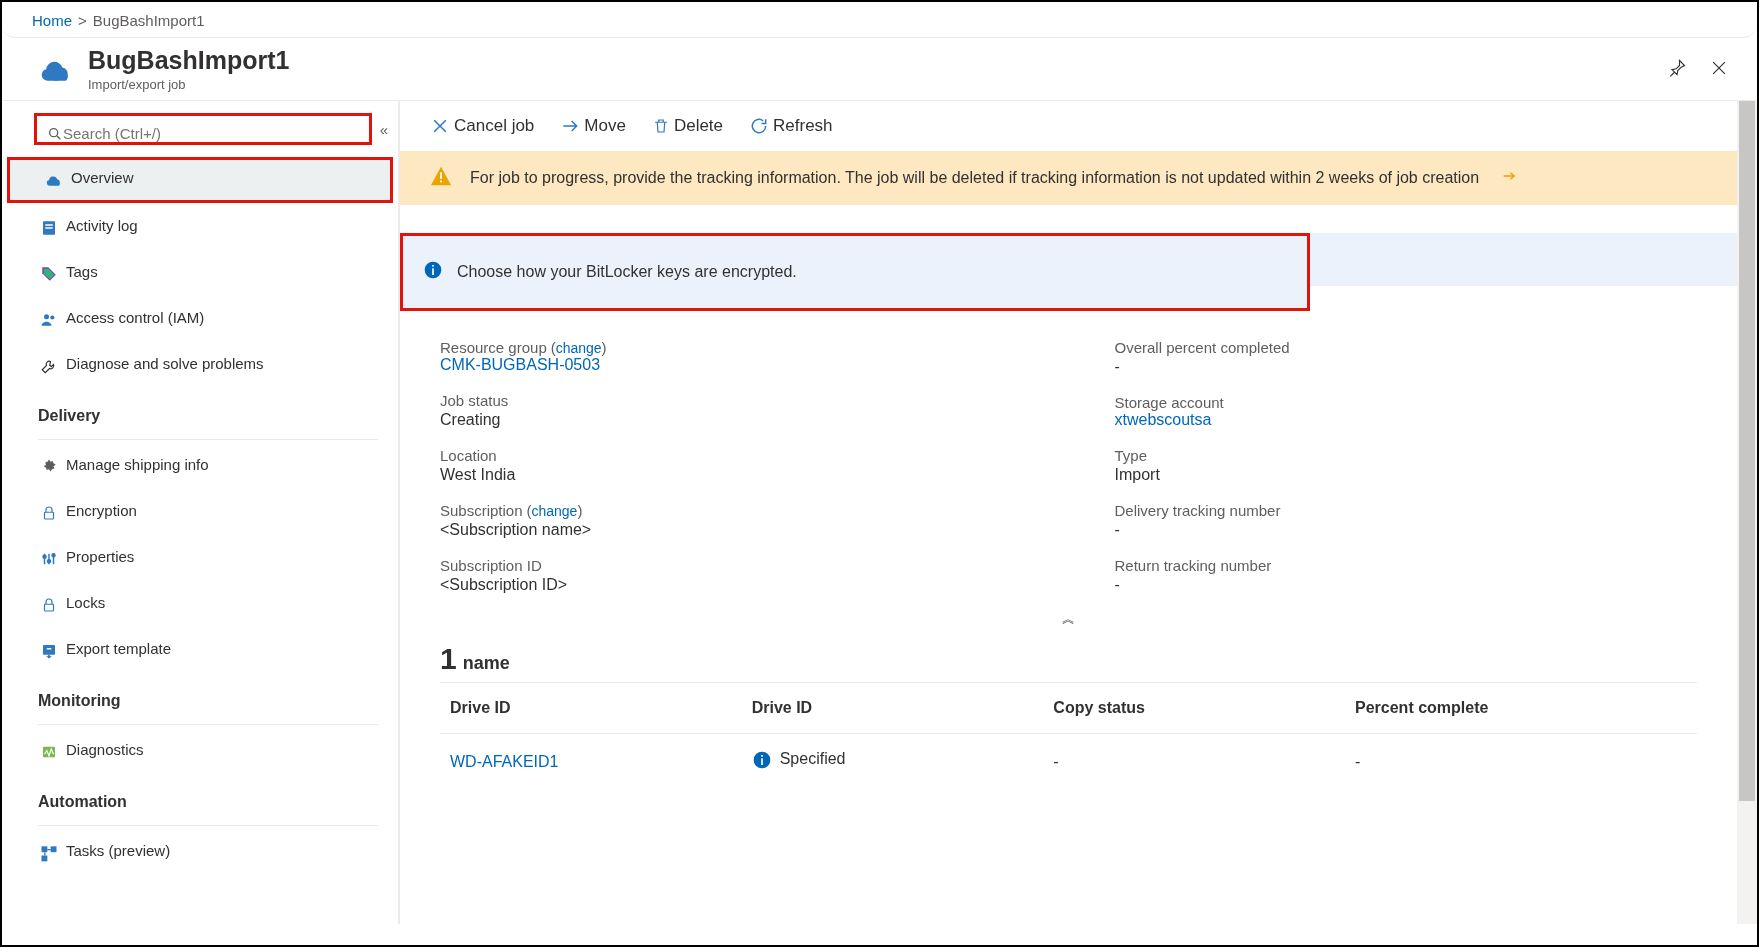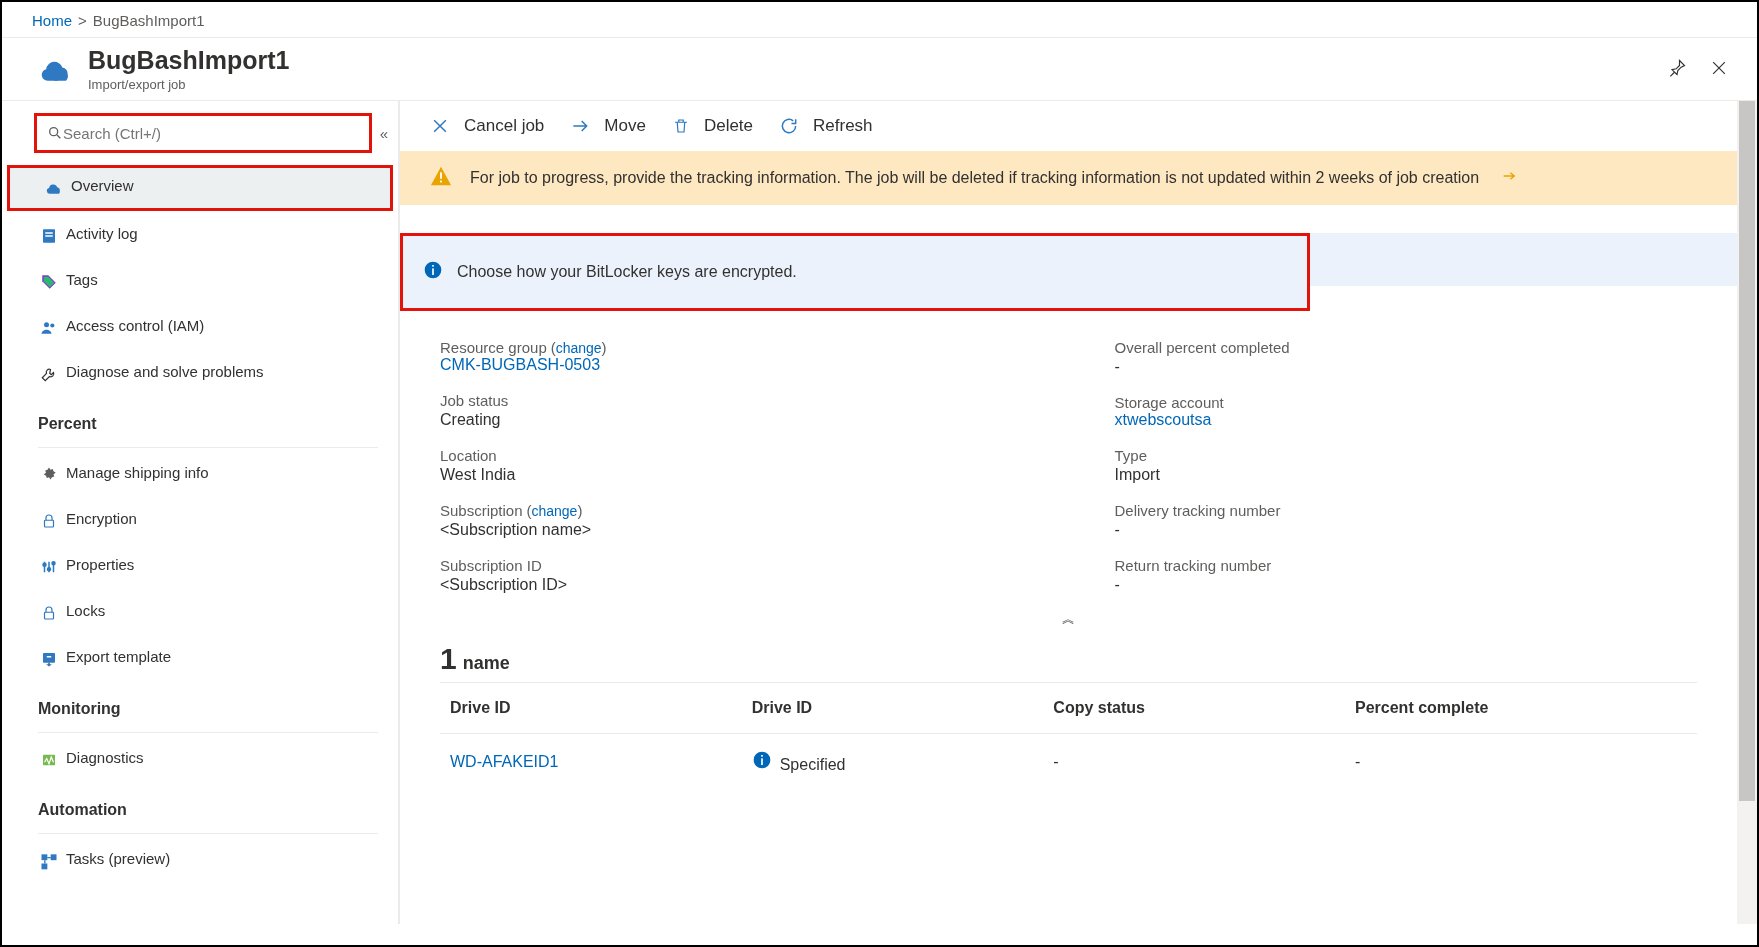--- a/index.html
+++ b/index.html
@@ -1,51 +1,51 @@
 <!DOCTYPE html>
 <html><head>
 <meta charset="utf-8">
 <style>
   * { box-sizing: border-box; margin: 0; padding: 0; }
   body { font-family: 'Segoe UI', Arial, sans-serif; font-size: 14px; color: #323130; background: #fff; width: 1759px; height: 947px; border: 2px solid #000; overflow: hidden; }
   a.link { color: #0067b8; text-decoration: none; cursor: pointer; }
 
-  .breadcrumb { padding: 10px 16px 8px 30px; border-bottom: 1px solid #edebe9; font-size: 15px; display: flex; align-items: center; gap: 6px; }
+  .breadcrumb { padding: 10px 16px 8px 30px; border-bottom: 1px solid #edebe9; font-size: 15px; display: flex; align-items: center; gap: 6px; border-radius: 14px; }
   .breadcrumb .sep { color: #605e5c; }
   .breadcrumb .current { color: #605e5c; }
 
   .header { display: flex; align-items: center; padding: 8px 28px 8px 32px; border-bottom: 1px solid #edebe9; }
   .header .icon-wrap { width: 44px; height: 44px; display:flex; align-items:center; justify-content:center; }
   .header .titles { margin-left: 10px; flex: 1; }
   .header .title { font-size: 25px; font-weight: 600; color:#323130; }
   .header .subtitle { font-size: 13px; color: #605e5c; margin-top: 2px; }
   .header .actions { display:flex; gap: 22px; align-items:center; }
 
   .body { display: flex; height: calc(100% - 120px); }
 
   .sidebar { width: 398px; border-right: 2px solid #edebe9; padding: 12px 0 12px 0; overflow-y:auto; flex-shrink:0; }
   .search-wrap { display:flex; align-items:center; padding: 0 10px 10px 32px; gap:8px; }
-  .search-box { flex:1; display:flex; align-items:center; border: 3px solid #e1130b; height: 40px; padding: 0 10px; }
+  .search-box { flex:1; display:flex; align-items:flex-end; border: 3px solid #e1130b; height: 32px; padding: 0 10px; }
   .search-box input { border:none; outline:none; flex:1; font-size:15px; color:#605e5c; background:transparent; }
   .collapse-ctrl { color:#605e5c; font-size:15px; }
 
   .nav-list { list-style:none; }
   .nav-item { display:flex; align-items:flex-start; padding: 12px 20px 12px 36px; gap: 6px; cursor:pointer; font-size:15px; }
   .nav-item.selected { background:#edf0f1; border:3px solid #e1130b; margin: 2px 5px; padding: 9px 17px 9px 33px;}
   .nav-icon { width:22px; height:22px; display:flex; align-items:center; justify-content:center; flex-shrink:0; }
   .nav-section { padding: 18px 20px 10px 36px; font-weight:600; font-size:16px; }
   .nav-hr { border:0; border-bottom:1px solid #edebe9; margin: 4px auto 4px 36px; width:calc(100% - 56px);}
 
   .main { flex:1; display:flex; overflow:hidden; }
   .main-content { flex:1; padding:0; overflow-y:auto; }
   .scroll-track { width:20px; background:#f3f2f1; position:relative; }
   .scroll-thumb { position:absolute; top:0; left:2px; right:2px; height:85%; background:#c8c6c4; }
 
   .toolbar { display:flex; align-items:center; gap: 26px; padding: 10px 30px; height:50px; }
-  .tool-btn { display:flex; align-items:center; gap:14px; font-size:17px; }
+  .tool-btn { display:flex; align-items:center; gap:4px; font-size:17px; }
   .tool-btn .ic { display:flex; align-items:center; justify-content:center; }
 
   .warn-bar { background:#fee8c2; display:flex; align-items:center; gap:18px; padding: 14px 30px; font-size:16px; }
   .warn-bar .arrow { margin-left:4px; }
 
   .info-bar { background:#ecf2fb; margin: 28px 0 0 14px; display:flex; align-items:center; gap:14px; padding: 24px 20px; font-size:16px; margin-right:0; }
   .info-highlight-box { border:3px solid #e1130b; margin: 0; }
   .info-highlight-box .info-bar { margin-top:0; margin-left:0; }
   .info-region { display:flex; flex-direction:column; width: 910px; margin-top:28px; }
 
@@ -59,21 +59,21 @@
   .collapse-mid { text-align:center; padding:6px 0 10px; }
   .collapse-mid .chev { font-size:13px; color:#605e5c; }
 
   .drives { padding: 4px 40px 0 40px; }
   .drives-header { display:flex; align-items:baseline; gap:6px; border-bottom:1px solid #edebe9; padding-bottom:6px; }
   .drives-header .count { font-size:30px; font-weight:600; }
   .drives-header .label { font-size:18px; font-weight:600; }
   .drives-table { width:100%; border-collapse:collapse; margin-top:0;}
   .drives-table th { text-align:left; font-weight:600; font-size:16px; padding:16px 10px 16px 10px; border-bottom:1px solid #edebe9;}
   .drives-table td { padding:16px 10px; font-size:16px; }
-  .drives-table td.status-cell { display:flex; align-items:flex-end; gap:8px;}
+  .drives-table td.status-cell { display:flex; align-items:flex-start; gap:8px;}
 </style>
 </head>
 <body>
 
 <div class="breadcrumb">
   <a class="link">Home</a>
   <span class="sep">&gt;</span>
   <span class="current">BugBashImport1</span>
 </div>
 
@@ -157,21 +157,21 @@
       <li class="nav-item">
         <span class="nav-icon">
           <svg width="18" height="18" viewBox="0 0 24 24" fill="none" stroke="#323130" stroke-width="1.6">
               <path d="M14 6a4 4 0 0 0-5.3 5.3L3 17l4 4 5.7-5.7A4 4 0 0 0 18 10l-3 3-2-2z"></path>
             </svg>
         </span>
         <span>Diagnose and solve problems</span>
       </li>
     </ul>
 
-    <div class="nav-section">Percent</div>
+    <div class="nav-section">Delivery</div>
     <hr class="nav-hr">
     <ul class="nav-list">
       <li class="nav-item">
         <span class="nav-icon">
           <svg width="18" height="18" viewBox="0 0 24 24" fill="#605e5c">
               <circle cx="12" cy="12" r="3" fill="#fff"></circle>
               <path d="M12 2l2 3 3-1 1 3 3 2-3 2 1 3-3 1-2 3-2-3-3 1-1-3-3-2 3-2-1-3 3-1z"></path>
             </svg>
         </span>
         <span>Manage shipping info</span>

